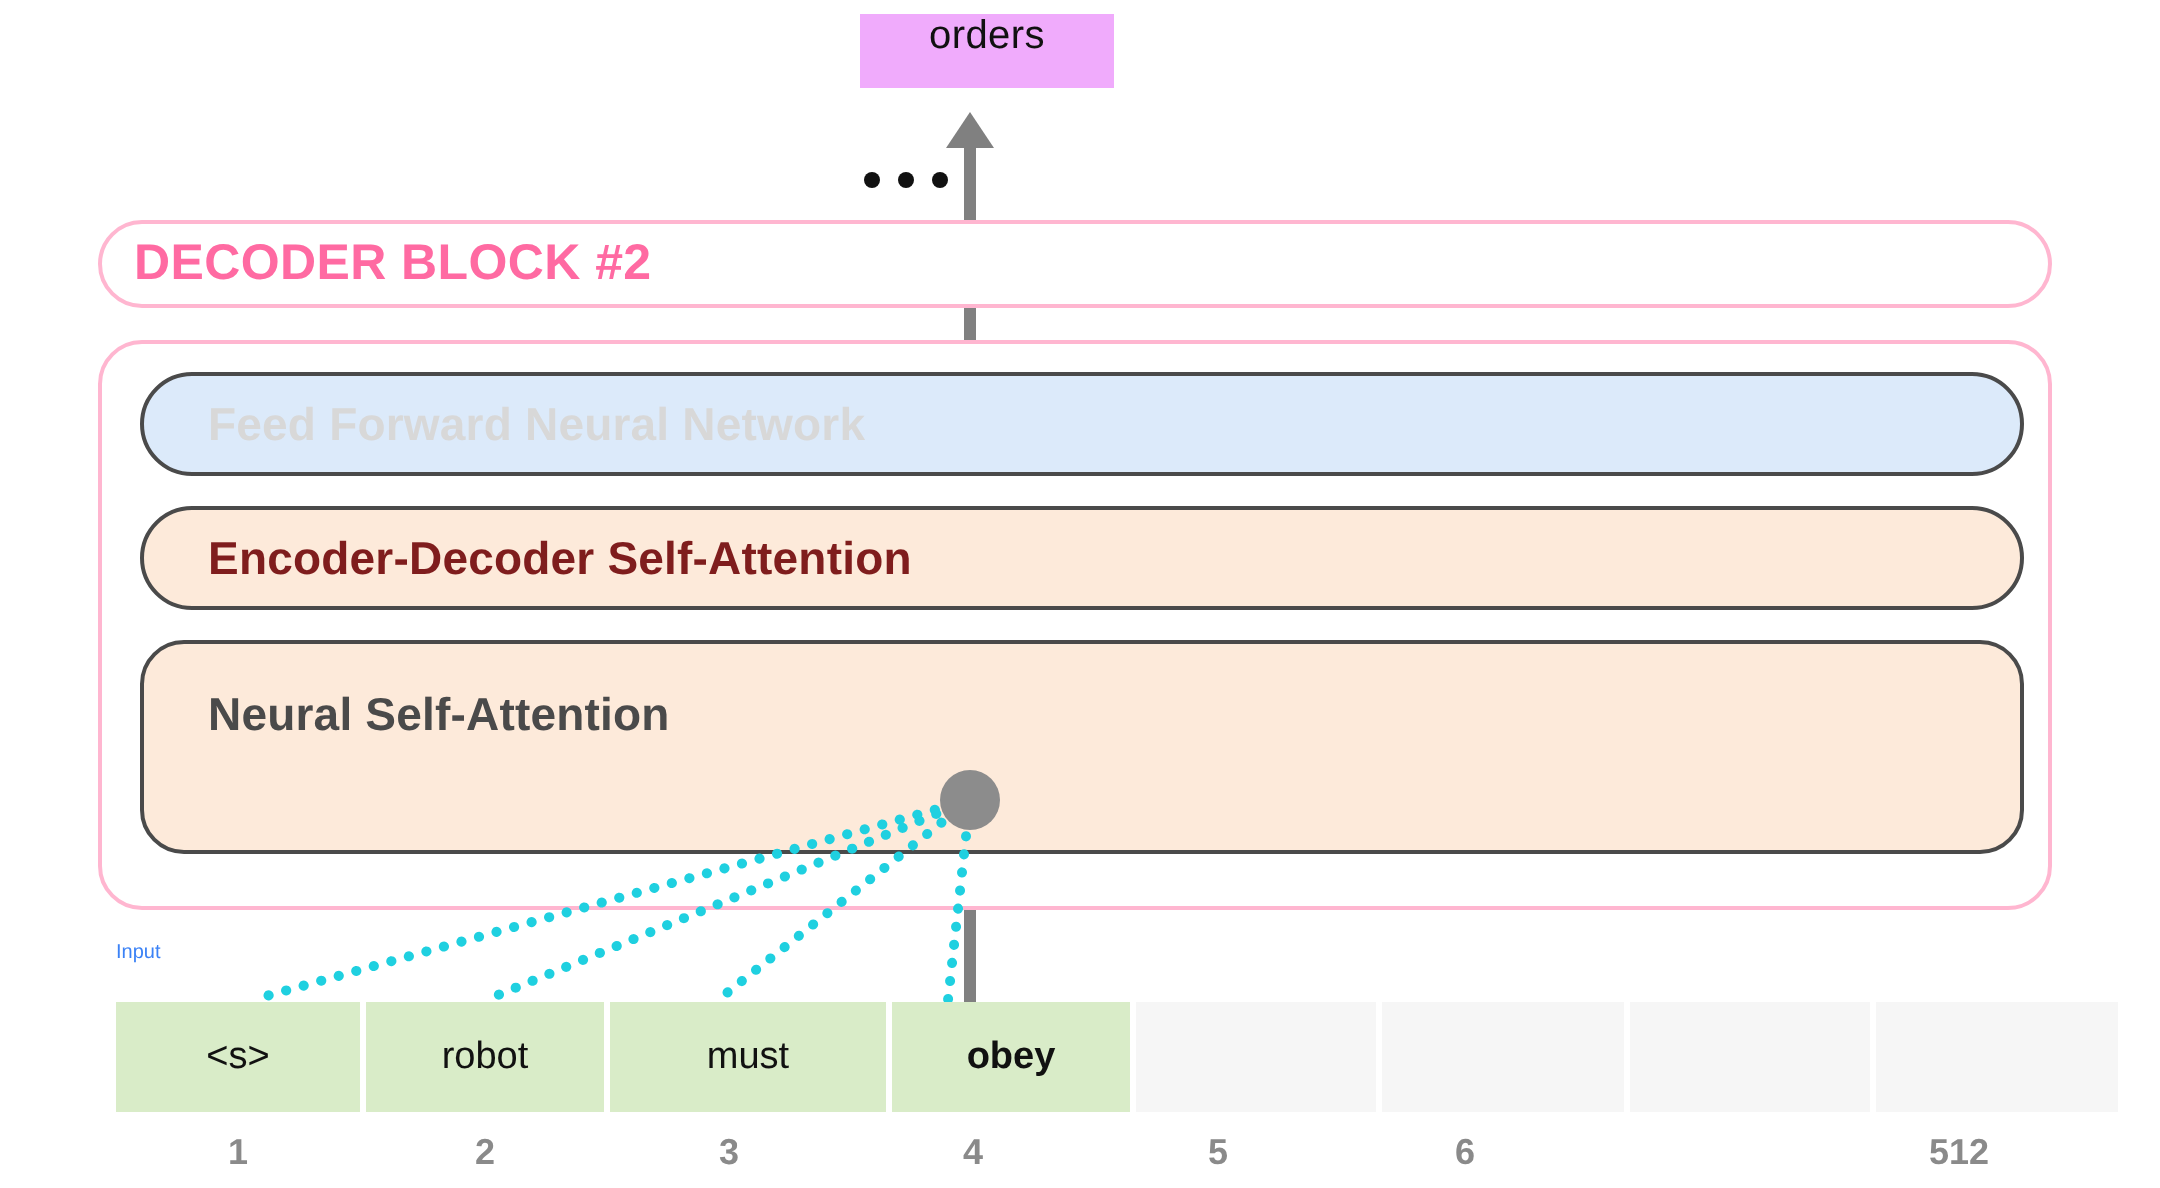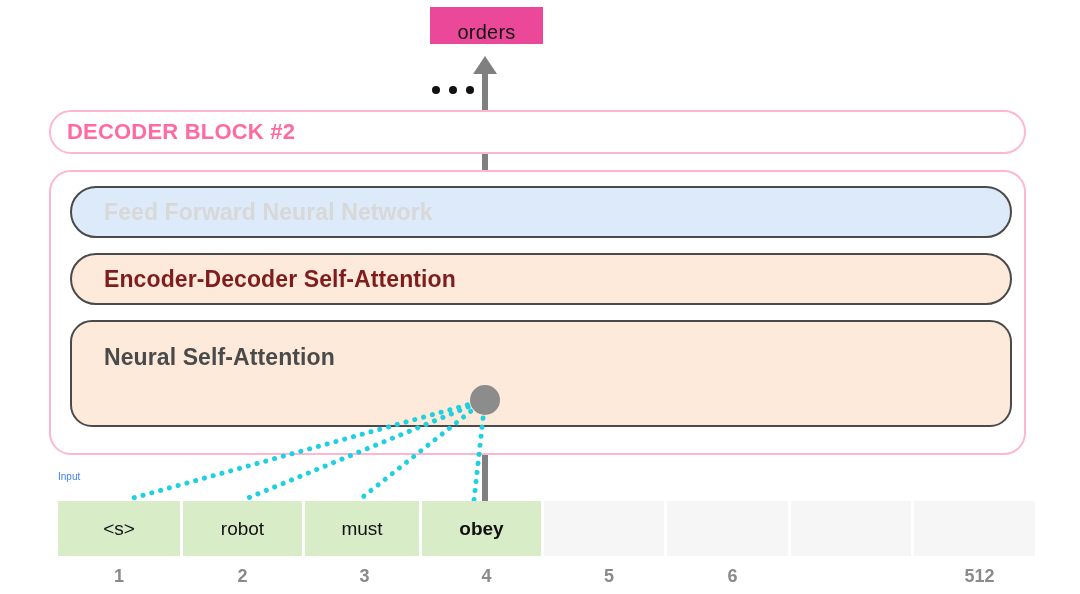--- a/index.html
+++ b/index.html
@@ -16,25 +16,25 @@
     height: 594px;
     background: #ffffff;
     overflow: hidden;
   }
 
   
   #output-token {
     position: absolute;
     left: 430px;
     top: 7px;
-    width: 113px;
+    width: 127px;
     height: 37px;
-    background: #ec4899;
-    display: flex;
-    align-items: flex-end;
+    background: #f0abfc;
+    display: flex;
+    align-items: flex-start;
     justify-content: center;
     font-size: 20px;
     color: #111111;
     letter-spacing: .2px;
   }
 
   
   #flow-arrow-shaft {
     position: absolute;
     left: 482px;
@@ -79,21 +79,21 @@
     border: 2.5px solid #ffb6d0;
     border-radius: 22px;
     box-sizing: border-box;
     background: #ffffff;
   }
   #decoder-header-label {
     position: absolute;
     left: 16px;
     top: 50%;
     transform: translateY(-50%);
-    font-size: 22px;
+    font-size: 25px;
     font-weight: bold;
     color: #ff6aa2;
     letter-spacing: .2px;
   }
 
   
   #decoder-body {
     position: absolute;
     left: 49px;
     top: 170px;
@@ -263,21 +263,21 @@
 
   <div id="input-label">Input</div>
 
   <div id="token-row">
       <div class="token-cell filled" style="width: 122px;">
         <span>&lt;s&gt;</span>
       </div>
       <div class="token-cell filled" style="width: 119px;">
         <span>robot</span>
       </div>
-      <div class="token-cell filled" style="width: 114px;">
+      <div class="token-cell filled" style="width: 138px;">
         <span>must</span>
       </div>
       <div class="token-cell filled" style="width: 119px; font-weight: bold;">
         <span>obey</span>
       </div>
       <div class="token-cell empty" style="width: 120px;">
         <span></span>
       </div>
       <div class="token-cell empty" style="width: 121px;">
         <span></span>

